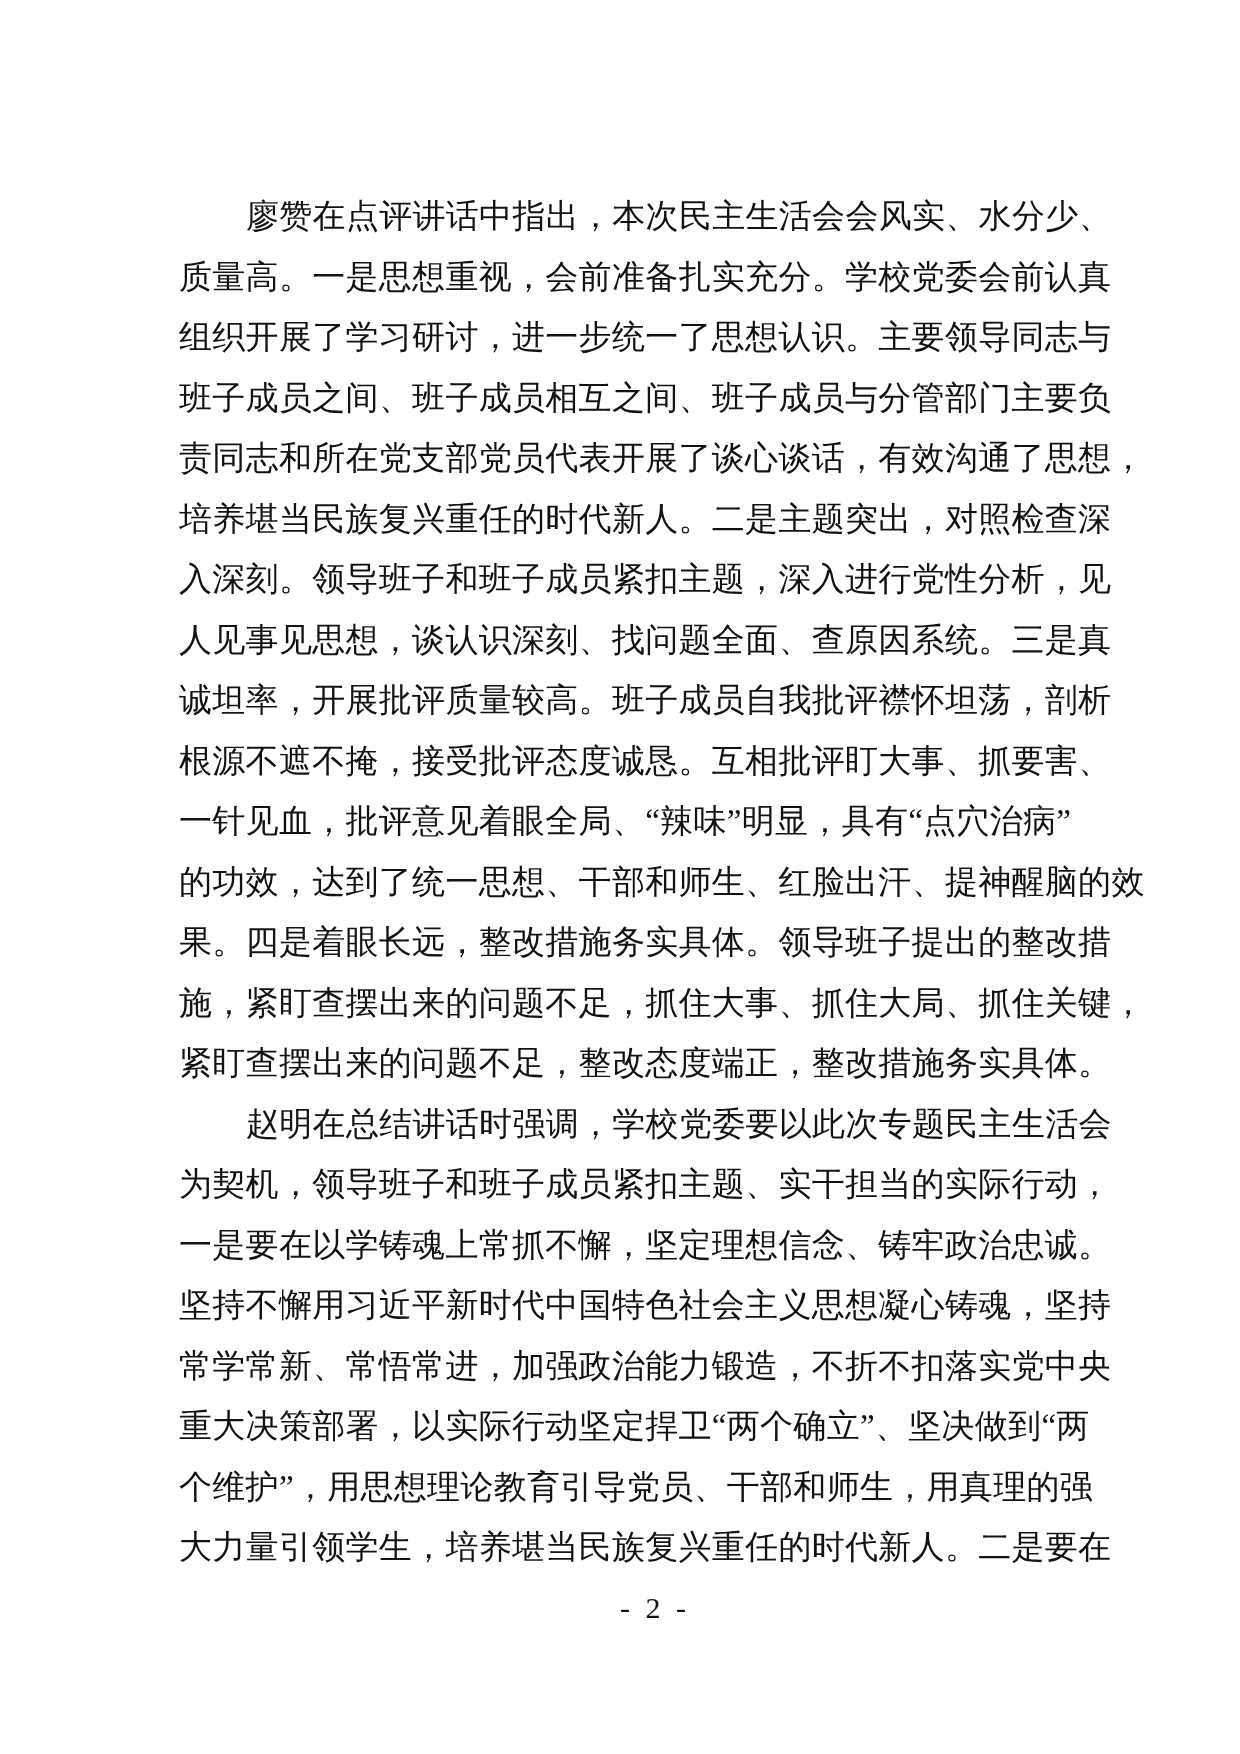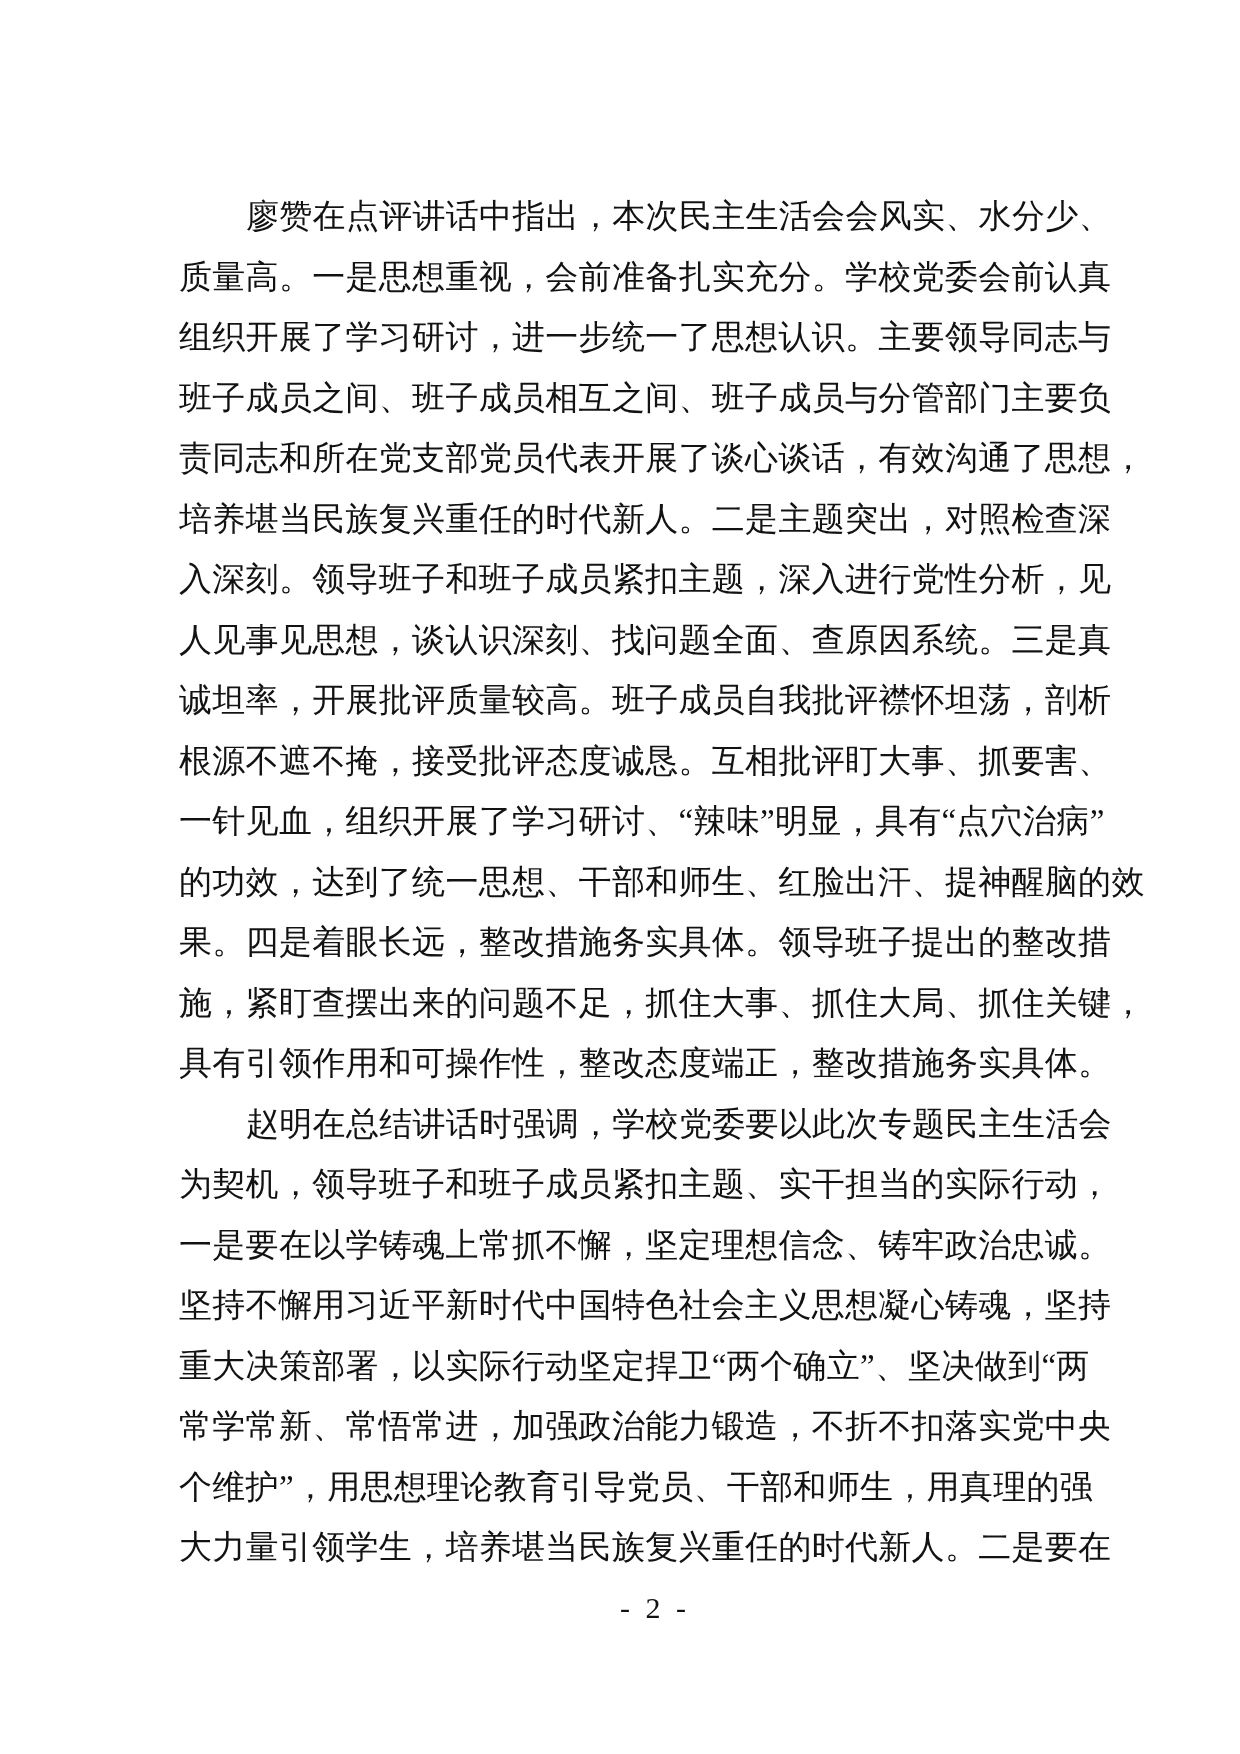--- a/index.html
+++ b/index.html
@@ -59,31 +59,31 @@
         <div class="line first-line">廖赞在点评讲话中指出，本次民主生活会会风实、水分少、</div>
         <div class="line">质量高。一是思想重视，会前准备扎实充分。学校党委会前认真</div>
         <div class="line">组织开展了学习研讨，进一步统一了思想认识。主要领导同志与</div>
         <div class="line">班子成员之间、班子成员相互之间、班子成员与分管部门主要负</div>
         <div class="line">责同志和所在党支部党员代表开展了谈心谈话，有效沟通了思想，</div>
         <div class="line">培养堪当民族复兴重任的时代新人。二是主题突出，对照检查深</div>
         <div class="line">入深刻。领导班子和班子成员紧扣主题，深入进行党性分析，见</div>
         <div class="line">人见事见思想，谈认识深刻、找问题全面、查原因系统。三是真</div>
         <div class="line">诚坦率，开展批评质量较高。班子成员自我批评襟怀坦荡，剖析</div>
         <div class="line">根源不遮不掩，接受批评态度诚恳。互相批评盯大事、抓要害、</div>
-        <div class="line">一针见血，组织开展了学习研讨、“辣味”明显，具有“点穴治病”</div>
+        <div class="line">一针见血，批评意见着眼全局、“辣味”明显，具有“点穴治病”</div>
         <div class="line">的功效，达到了统一思想、干部和师生、红脸出汗、提神醒脑的效</div>
         <div class="line">果。四是着眼长远，整改措施务实具体。领导班子提出的整改措</div>
         <div class="line">施，紧盯查摆出来的问题不足，抓住大事、抓住大局、抓住关键，</div>
-        <div class="line">具有引领作用和可操作性，整改态度端正，整改措施务实具体。</div>
+        <div class="line">紧盯查摆出来的问题不足，整改态度端正，整改措施务实具体。</div>
       </div>
       <div class="paragraph">
         <div class="line first-line">赵明在总结讲话时强调，学校党委要以此次专题民主生活会</div>
         <div class="line">为契机，领导班子和班子成员紧扣主题、实干担当的实际行动，</div>
         <div class="line">一是要在以学铸魂上常抓不懈，坚定理想信念、铸牢政治忠诚。</div>
         <div class="line">坚持不懈用习近平新时代中国特色社会主义思想凝心铸魂，坚持</div>
+        <div class="line">常学常新、常悟常进，加强政治能力锻造，不折不扣落实党中央</div>
         <div class="line">重大决策部署，以实际行动坚定捍卫“两个确立”、坚决做到“两</div>
-        <div class="line">常学常新、常悟常进，加强政治能力锻造，不折不扣落实党中央</div>
         <div class="line">个维护”，用思想理论教育引导党员、干部和师生，用真理的强</div>
         <div class="line">大力量引领学生，培养堪当民族复兴重任的时代新人。二是要在</div>
       </div>
     </div>
   <div class="page-footer">- 2 -</div>
 </div>
 
 </body></html>

